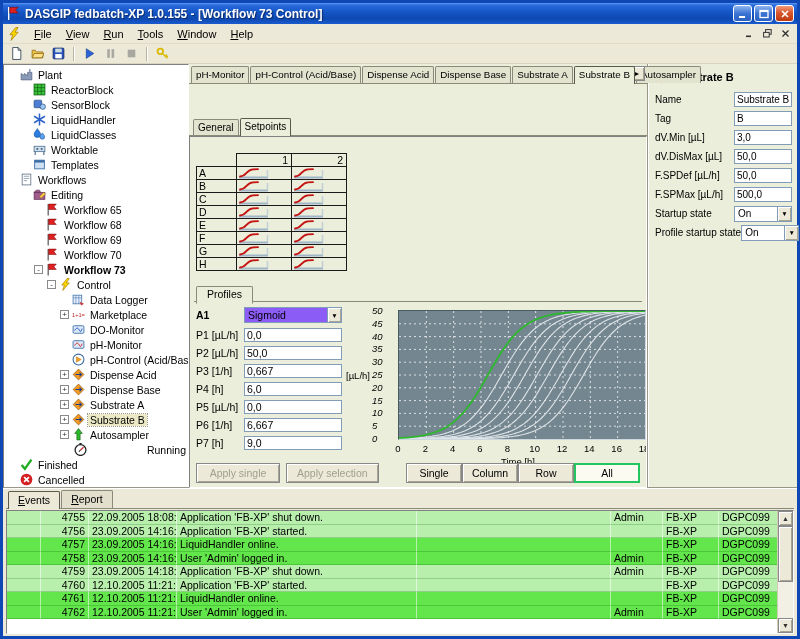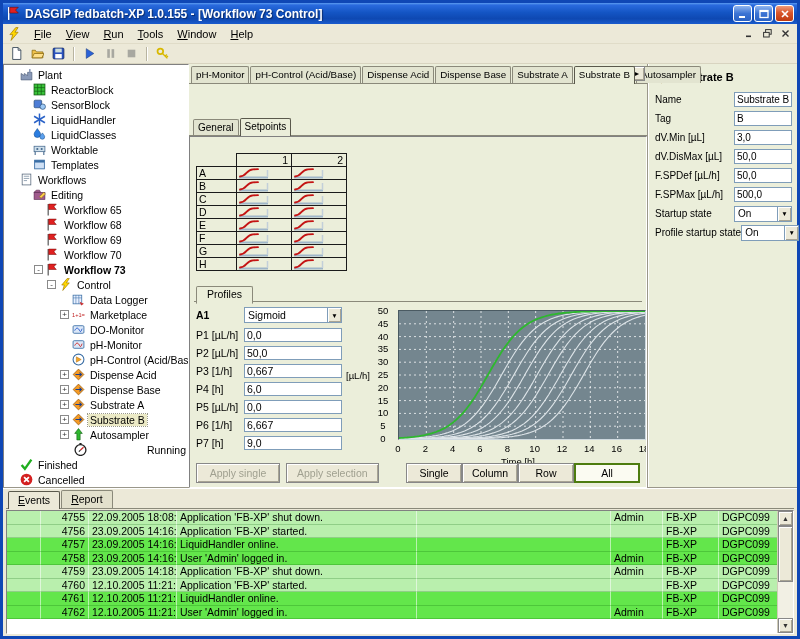--- a/index.html
+++ b/index.html
@@ -92,45 +92,45 @@
     border:1px solid #8a897a;border-bottom:1px solid #ebeeda;border-radius:2px 2px 0 0;
     background:#ebeeda;position:relative;top:1px;}
   .profiles-content{display:flex;margin-top:4px;height:166px;}
   .pform{width:152px;flex:none;padding-left:2px;}
   .prow{display:flex;align-items:center;height:17px;margin-bottom:1px;}
   .prow.head{height:18px;margin-bottom:2px;}
   .plabel{width:48px;flex:none;font-size:10.5px;}
   .plabel.well{font-weight:bold;}
   .pinput{width:98px;height:14px;border:1px solid #7f9db9;background:#fff;
     font-family:"Liberation Sans",sans-serif;font-size:10.5px;padding:0 2px;}
-  .combo{width:98px;height:16px;border:1px solid #7f9db9;background:#ffffff;display:flex;
+  .combo{width:98px;height:16px;border:1px solid #7f9db9;background:#8b5cf6;display:flex;
     align-items:center;}
   .cval{flex:1;padding:0 3px;font-size:10.5px;white-space:nowrap;overflow:hidden;}
   .cbtn{width:14px;height:100%;flex:none;display:flex;align-items:center;justify-content:center;
     font-size:6.5px;background:#ece9d8;border-left:1px solid #7f9db9;
     box-shadow:inset 1px 1px 0 #fff, inset -1px -1px 0 #a8a494;}
 
   .pchart{position:relative;flex:1;height:166px;}
   .ylab{position:absolute;left:0;top:64px;font-size:9.5px;}
-  .ytick{position:absolute;left:26px;width:22px;text-align:center;font-size:9.5px;}
+  .ytick{position:absolute;left:26px;width:22px;text-align:left;font-size:9.5px;font-style:italic;}
   .xtick{position:absolute;width:20px;text-align:center;font-size:9.5px;}
   .plot{position:absolute;left:52px;top:4px;border:1px solid;border-color:#4a5a62 #cdd8de #cdd8de #4a5a62;}
   .xtitle{position:absolute;font-size:9.5px;}
 
   .bottom-row{position:absolute;left:6px;right:6px;bottom:4px;display:flex;align-items:center;gap:6px;}
   .btn{height:20px;padding:0 10px;font-family:"Liberation Sans",sans-serif;font-size:10.5px;
     background:#ece9d8;border:1px solid #888;
     box-shadow:inset 1px 1px 0 #fff, inset -1px -1px 0 #a8a494;}
   .btn.apply{color:#a0a090;min-width:84px;}
   .spacer{flex:1;}
   #mode-buttons{display:flex;}
   .mode{height:20px;min-width:56px;padding:0 6px;font-size:10.5px;background:#ece9d8;
     border:1px solid #888;box-shadow:inset 1px 1px 0 #fff, inset -1px -1px 0 #a8a494;
     font-family:"Liberation Sans",sans-serif;}
-  .mode.sel{min-width:66px;background:#fbfbf2;border:2px solid #4d7c0f;box-shadow:none;font-weight:normal;}
+  .mode.sel{min-width:66px;background:#fbfbf2;border:2px solid #22c55e;box-shadow:none;font-weight:normal;}
 
   
   .props-panel{width:150px;flex:none;background:#ebeeda;border-left:1px solid #9a978a;
     box-shadow:inset 1px 0 0 #fff;padding:4px 5px 0 7px;}
   .props-head{display:flex;align-items:center;gap:4px;height:18px;margin-bottom:4px;}
   .phicon{width:13px;height:13px;flex:none;}
   .phicon svg{width:100%;height:100%;}
   .phtitle{font-weight:bold;font-size:11px;}
   .frow{display:flex;align-items:center;height:19px;}
   .flabel{flex:1;font-size:10px;white-space:nowrap;}

